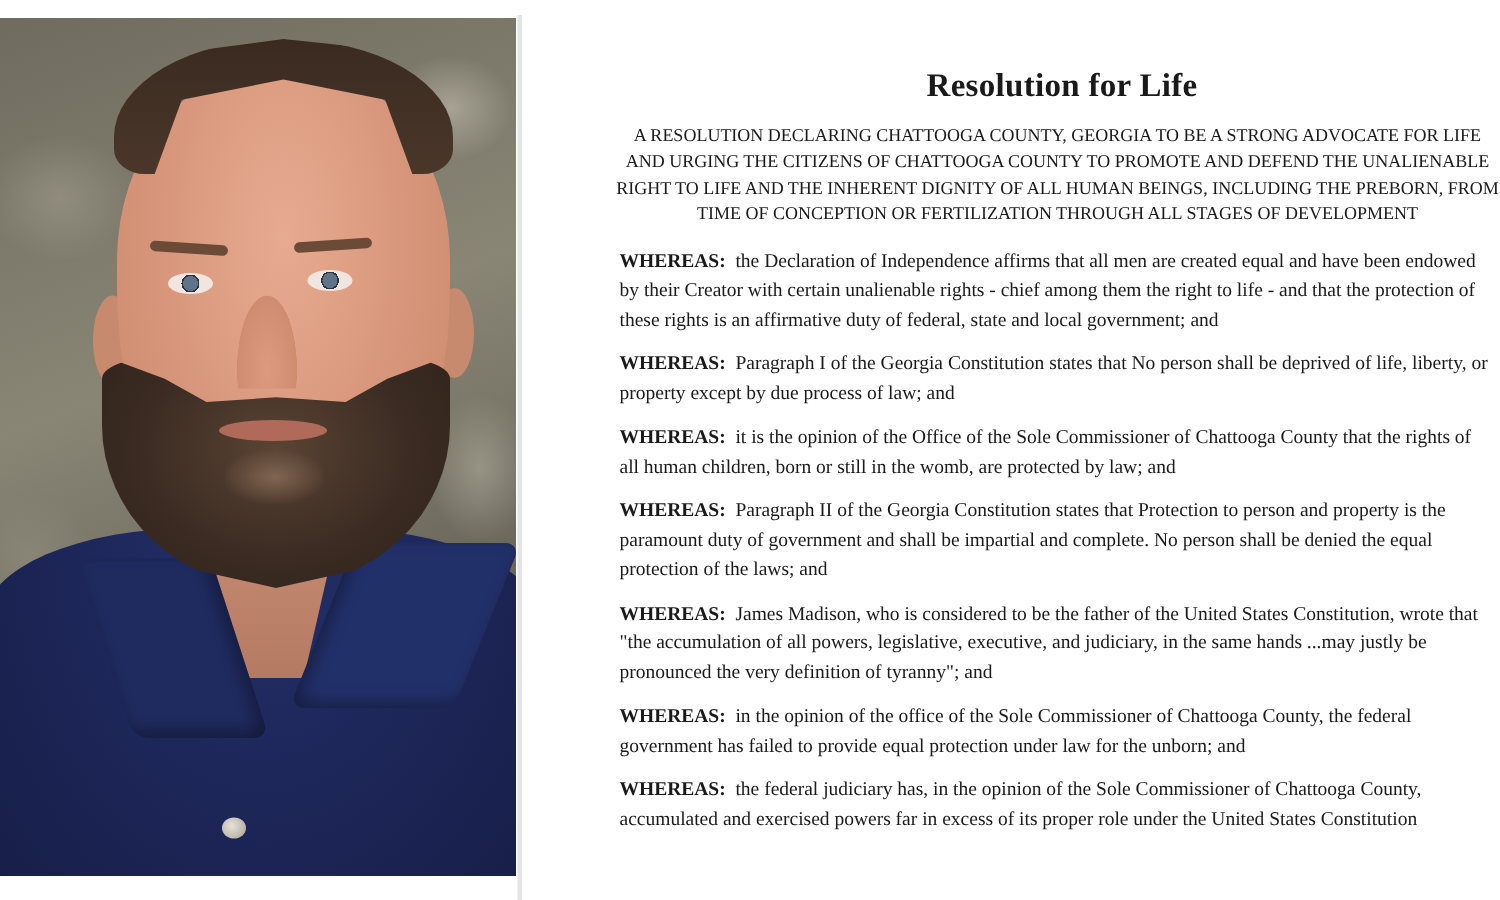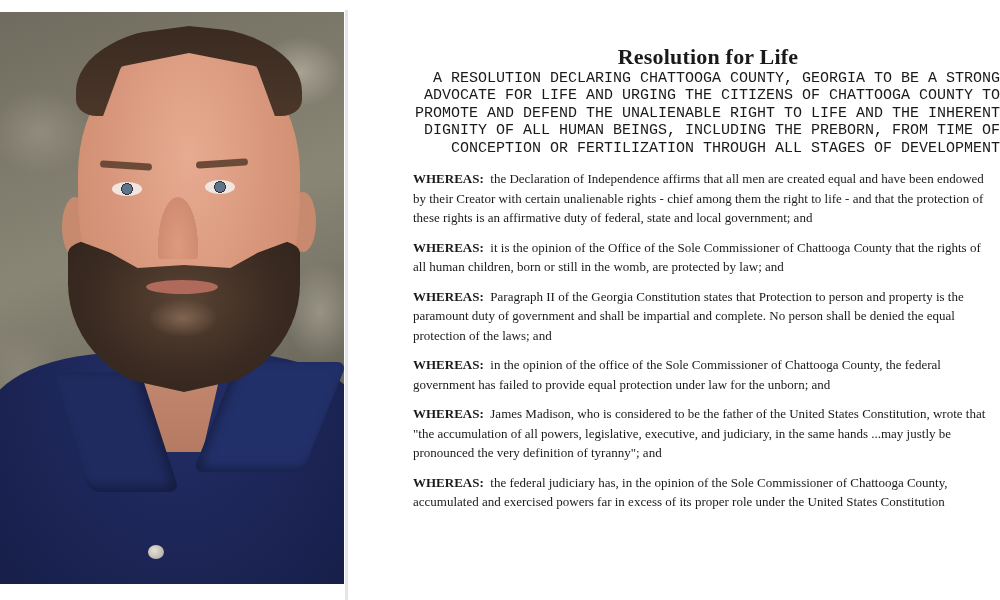--- a/index.html
+++ b/index.html
@@ -96,25 +96,25 @@
       background: #e3e3e8;
     }
 
     
     .doc {
       position: absolute; left: 400px; top: 40px; width: 600px; height: 560px;
       color: #1a1a1a; overflow: hidden;
     }
     .doc-title {
       text-align: center; font-weight: bold; font-size: 22px;
-      margin: 4px 0 0 16px; letter-spacing: 0.2px;
+      margin: 4px 0 12px 16px; letter-spacing: 0.2px;
     }
     .doc-subtitle {
-      text-align: right; font-size: 15px; line-height: 17.4px;
-      margin: 0 0 12px 10px; text-transform: uppercase; font-family: Liberation Mono, monospace;
+      text-align: center; font-size: 12px; line-height: 17.4px;
+      margin: 0 0 12px 10px; text-transform: uppercase;
     }
     .clause {
       font-size: 13px; line-height: 19.5px; margin: 0 0 10px 13px;
       padding-right: 8px;
     }
     .clause .kw { font-weight: bold; }
   </style>
 </head>
 <body>
 
@@ -138,18 +138,19 @@
   <div class="chin-patch"></div>
 </div>
 
 <div class="divider"></div>
 
 <div class="doc">
   <div class="doc-title">Resolution for Life</div>
   <div class="doc-subtitle">A RESOLUTION DECLARING CHATTOOGA COUNTY, GEORGIA TO BE A STRONG ADVOCATE FOR LIFE AND URGING THE CITIZENS OF CHATTOOGA COUNTY TO PROMOTE AND DEFEND THE UNALIENABLE RIGHT TO LIFE AND THE INHERENT DIGNITY OF ALL HUMAN BEINGS, INCLUDING THE PREBORN, FROM TIME OF CONCEPTION OR FERTILIZATION THROUGH ALL STAGES OF DEVELOPMENT</div>
 
   <p class="clause"><span class="kw">WHEREAS:</span>&nbsp; <span>the Declaration of Independence affirms that all men are created equal and have been endowed by their Creator with certain unalienable rights - chief among them the right to life - and that the protection of these rights is an affirmative duty of federal, state and local government; and</span></p>
+  <p class="clause"><span class="kw">WHEREAS:</span>&nbsp; <span>Paragraph I of the Georgia Constitution states that No person shall be deprived of life, liberty, or property except by due process of law; and</span></p>
   <p class="clause"><span class="kw">WHEREAS:</span>&nbsp; <span>it is the opinion of the Office of the Sole Commissioner of Chattooga County that the rights of all human children, born or still in the womb, are protected by law; and</span></p>
   <p class="clause"><span class="kw">WHEREAS:</span>&nbsp; <span>Paragraph II of the Georgia Constitution states that Protection to person and property is the paramount duty of government and shall be impartial and complete. No person shall be denied the equal protection of the laws; and</span></p>
+  <p class="clause"><span class="kw">WHEREAS:</span>&nbsp; <span>James Madison, who is considered to be the father of the United States Constitution, wrote that "the accumulation of all powers, legislative, executive, and judiciary, in the same hands ...may justly be pronounced the very definition of tyranny"; and</span></p>
   <p class="clause"><span class="kw">WHEREAS:</span>&nbsp; <span>in the opinion of the office of the Sole Commissioner of Chattooga County, the federal government has failed to provide equal protection under law for the unborn; and</span></p>
-  <p class="clause"><span class="kw">WHEREAS:</span>&nbsp; <span>James Madison, who is considered to be the father of the United States Constitution, wrote that "the accumulation of all powers, legislative, executive, and judiciary, in the same hands ...may justly be pronounced the very definition of tyranny"; and</span></p>
   <p class="clause"><span class="kw">WHEREAS:</span>&nbsp; <span>the federal judiciary has, in the opinion of the Sole Commissioner of Chattooga County, accumulated and exercised powers far in excess of its proper role under the United States Constitution</span></p>
 </div>
 
 </body></html>

